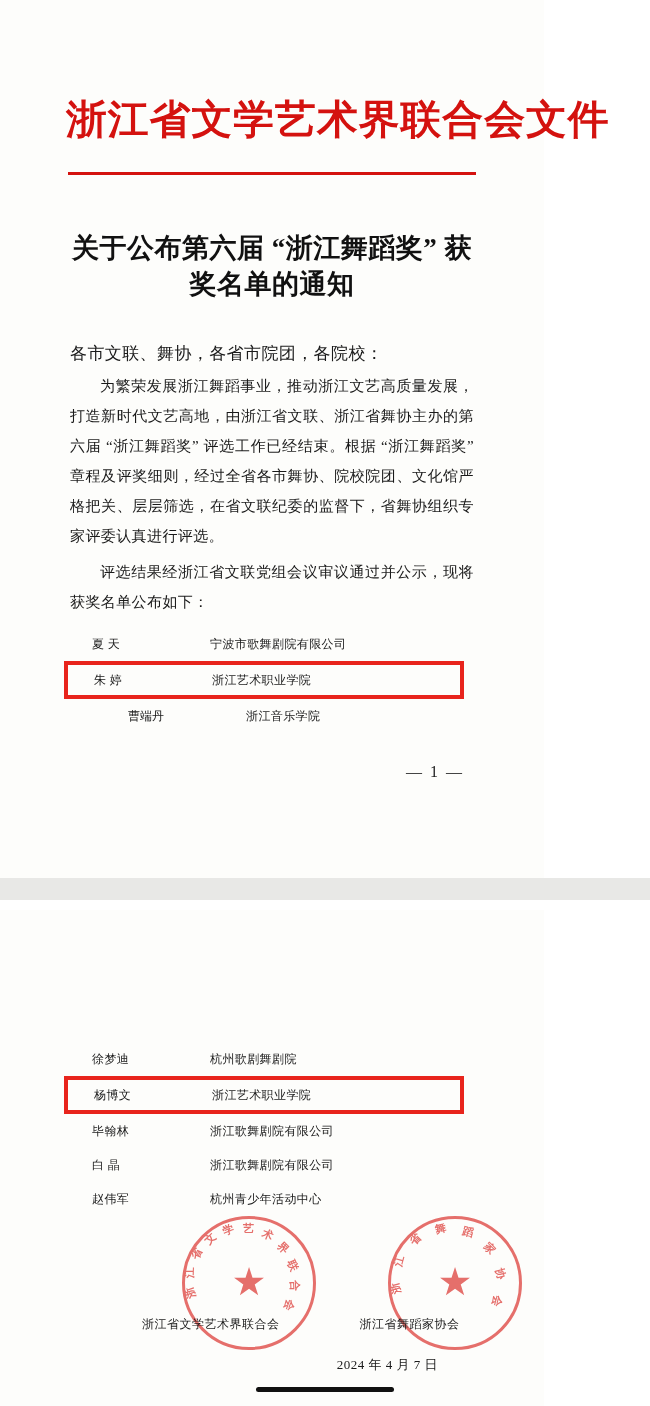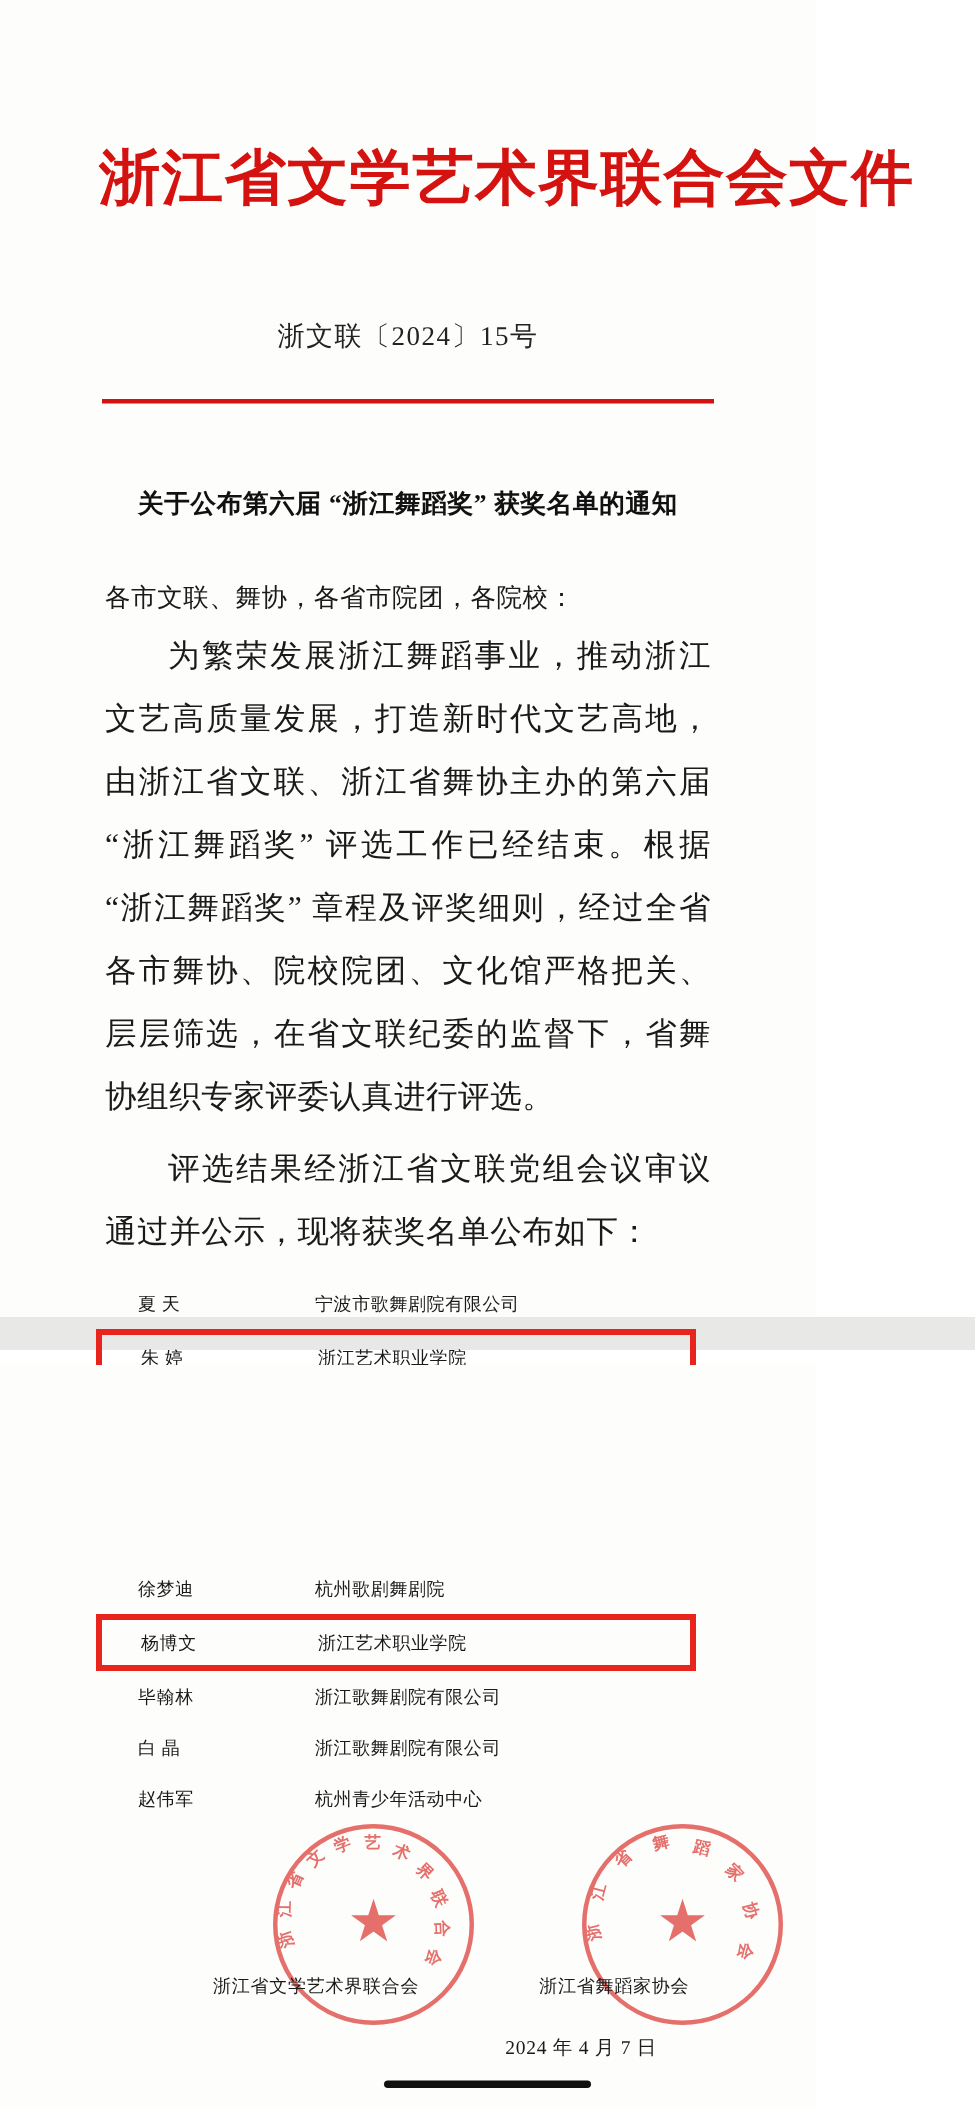--- a/index.html
+++ b/index.html
@@ -59,35 +59,35 @@
     height: 3px;
     background: #d4120f;
     margin-top: 30px;
     margin-left: -2px;
     margin-right: -2px;
   }
 
   
   .doc-title {
     text-align: center;
-    font-size: 17px;
+    font-size: 27px;
     font-weight: bold;
     padding-top: 55px;
     letter-spacing: 0.5px;
     color: #111;
   }
 
   
   .salutation {
     font-size: 17px;
     padding-top: 40px;
     letter-spacing: 0.4px;
   }
   .para {
-    font-size: 21px;
+    font-size: 15px;
     line-height: 2.0;
     text-align: justify;
     text-indent: 2em;
     letter-spacing: 0.4px;
     margin: 6px 0 0 0;
   }
 
   
   .award-list {
     margin-top: 10px;
@@ -212,21 +212,20 @@
     background: #111;
   }
 </style>
 </head>
 <body>
 
 <div class="page page-one">
 
   <div class="masthead">浙江省文学艺术界联合会文件</div>
 
-  <div class="doc-number">浙文联〔2024〕15号</div>
 
   <div class="red-rule"></div>
 
   <div class="doc-title">关于公布第六届 “浙江舞蹈奖” 获奖名单的通知</div>
 
   <div class="salutation">各市文联、舞协，各省市院团，各院校：</div>
 
   <p class="para">为繁荣发展浙江舞蹈事业，推动浙江文艺高质量发展，打造新时代文艺高地，由浙江省文联、浙江省舞协主办的第六届 “浙江舞蹈奖” 评选工作已经结束。根据 “浙江舞蹈奖” 章程及评奖细则，经过全省各市舞协、院校院团、文化馆严格把关、层层筛选，在省文联纪委的监督下，省舞协组织专家评委认真进行评选。</p>
   <p class="para">评选结果经浙江省文联党组会议审议通过并公示，现将获奖名单公布如下：</p>
 

